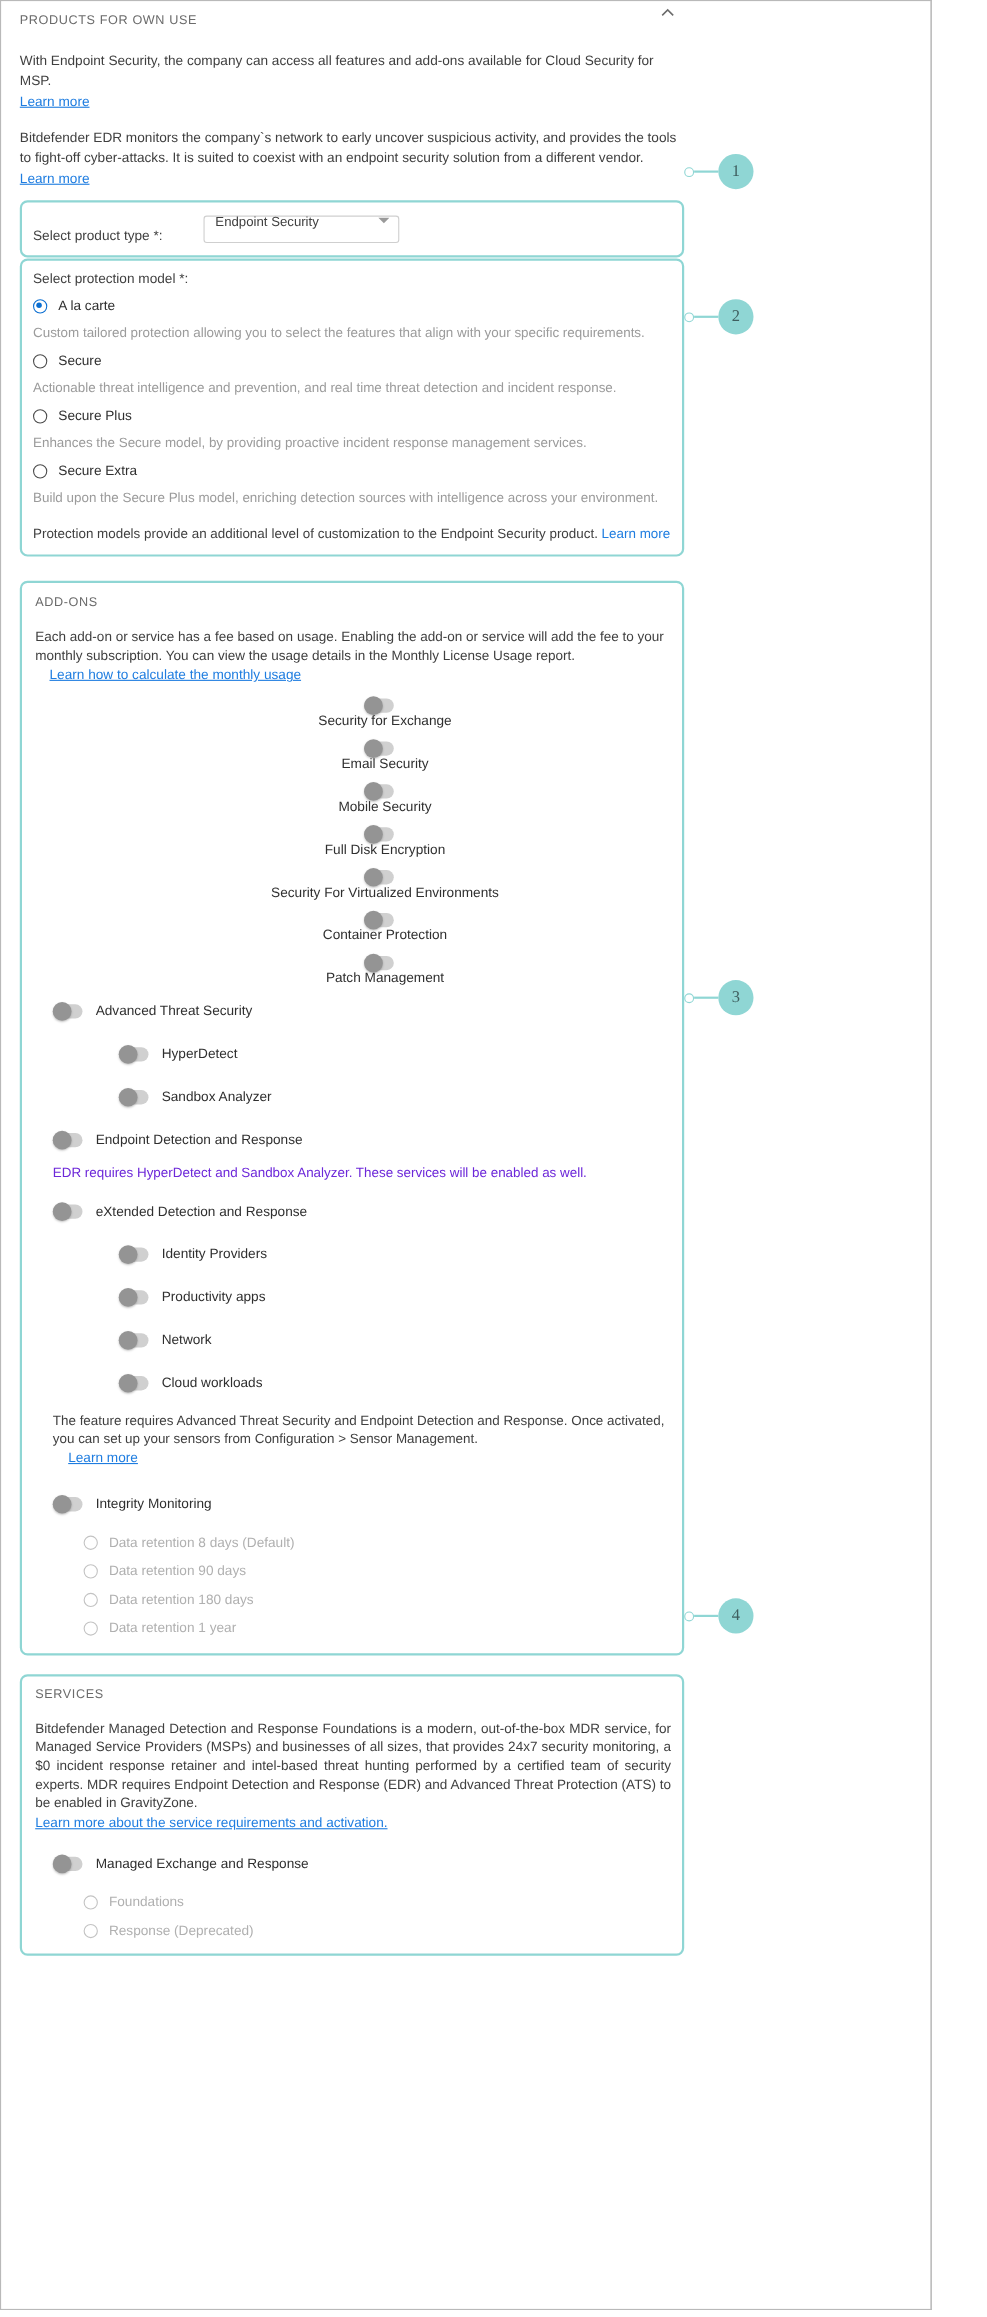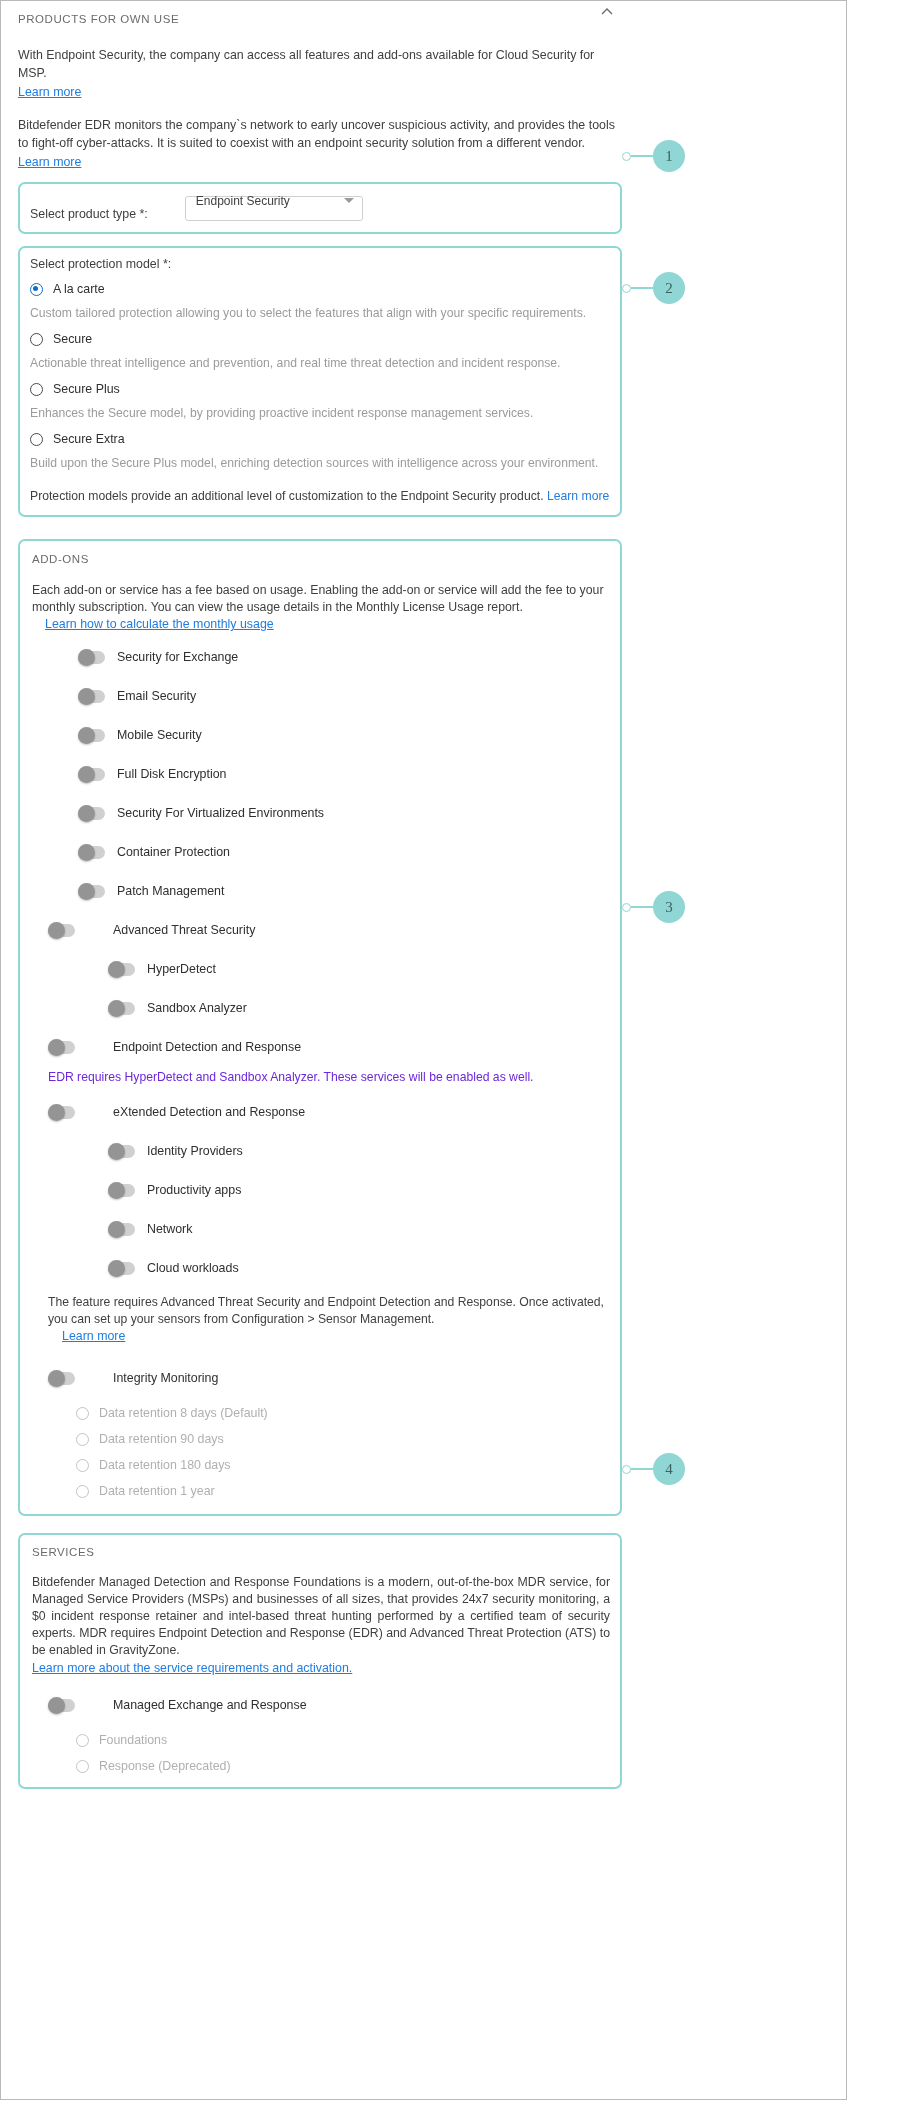--- a/index.html
+++ b/index.html
@@ -79,21 +79,21 @@
 
   
   .hbox{
     position:relative;
     border:2px solid #8fd6d4;
     border-radius:7px;
     box-sizing:border-box;
     background:#fff;
   }
   .hbox.b1{ width:604px; margin-top:11px; padding:12px 10px 11px 10px; }
-  .hbox.b2{ width:604px; margin-top:12px; padding:9px 10px 10px 10px; }
+  .hbox.b2{ width:604px; margin-top:1px; padding:9px 10px 10px 10px; }
   .hbox.b3{ width:604px; margin-top:22px; padding:12px 10px 16px 12px; }
   .hbox.b4{ width:604px; margin-top:17px; padding:11px 10px 14px 12px; }
 
   
   .row-prodtype{display:flex;align-items:flex-end;gap:21px;}
   .lbl{font-size:12.4px;color:#3f3f3f;}
   .select{
     margin-left:16px;
     width:178px;
     height:25px;
@@ -157,22 +157,22 @@
     width:580px;
   }
   .addon-link{margin-left:13px;}
   .toggle-list{margin-top:13px;}
   .trow{
     display:flex;
     align-items:center;
     height:22px;
     margin-bottom:17px;
   }
-  .trow.lvl0{margin-left:16px;gap:26px;}
-  .trow.lvl1{margin-left:46px;}
+  .trow.lvl0{margin-left:16px;}
+  .trow.lvl1{margin-left:46px;flex-direction:column;}
   .trow.lvl2{margin-left:76px;}
   .toggle{
     width:27px;height:13px;
     border-radius:7px;
     background:#d0d0d0;
     position:relative;
     flex:none;
     cursor:pointer;
   }
   .toggle::after{

